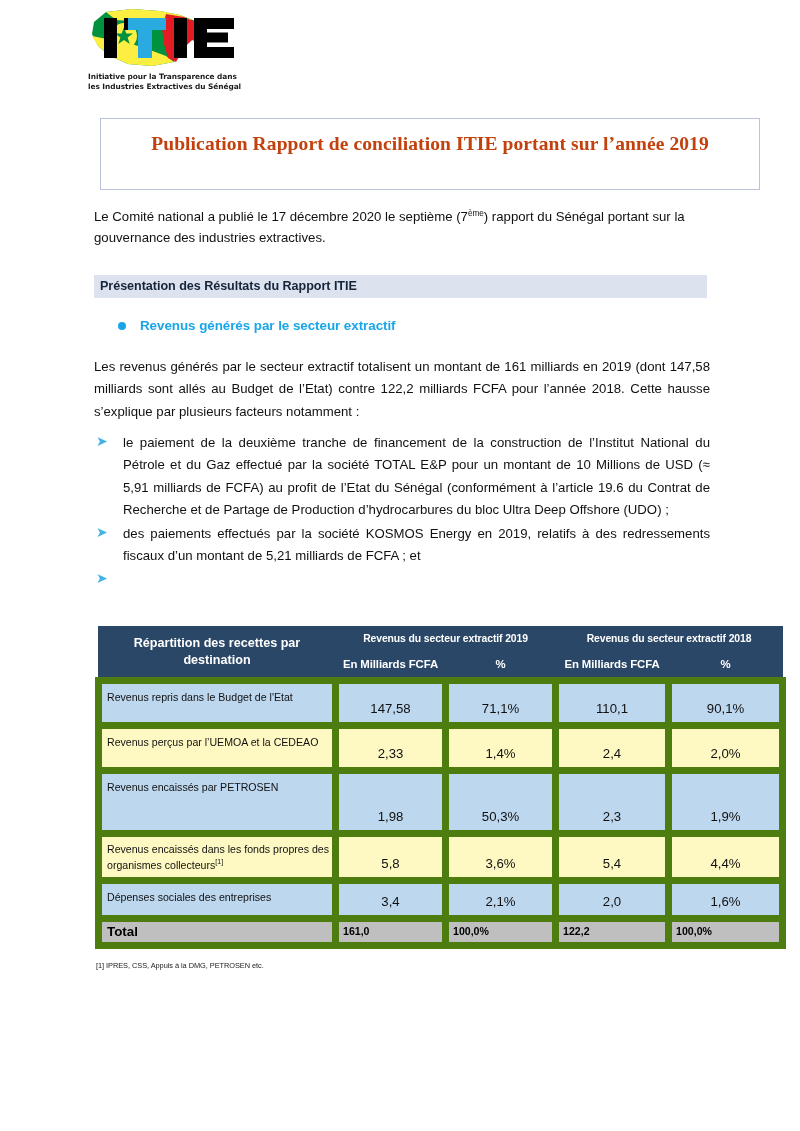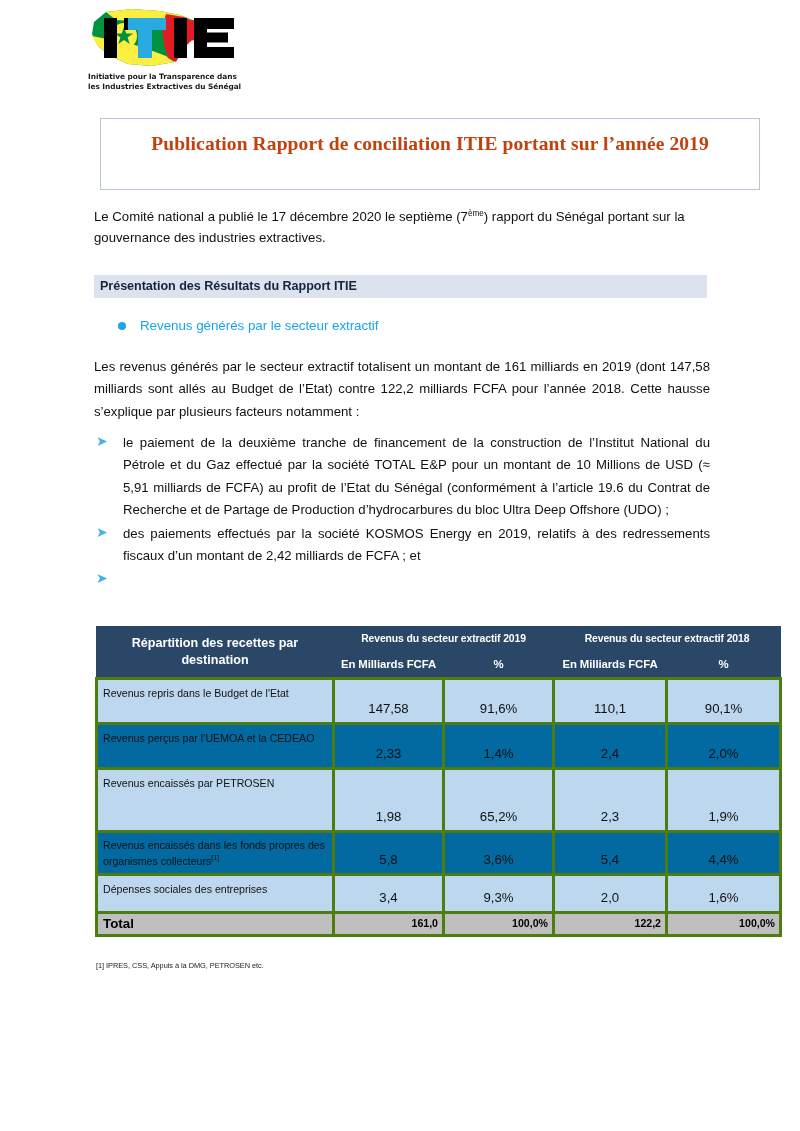--- a/index.html
+++ b/index.html
@@ -111,21 +111,21 @@
   }
   .cyan-dot {
     width: 8px;
     height: 8px;
     border-radius: 50%;
     background: #18a6e8;
     flex: 0 0 auto;
   }
   .cyan-heading-text {
     font-size: 13.4px;
-    font-weight: normal;
+    font-weight: bold;
     color: #18a6e8;
     letter-spacing: -0.05px;
   }
 
   
   .body-para {
     position: absolute;
     left: 94px;
     top: 356px;
     width: 616px;
@@ -168,21 +168,21 @@
     left: 95px;
     top: 626px;
     width: 684px;
   }
   table.rev {
     border-collapse: collapse;
     width: 684px;
     table-layout: fixed;
   }
   table.rev th, table.rev td {
-    border: 3px solid #4d7c0f;
+    border: 7px solid #4d7c0f;
     box-sizing: border-box;
   }
   .hdr {
     background: #2b4767;
     color: #ffffff;
     font-weight: bold;
     text-align: center;
     vertical-align: middle;
     border: 1px solid #2b4767 !important;
     margin-top: 48px;
@@ -211,36 +211,36 @@
     text-align: left;
   }
   td.num {
     font-size: 13.2px;
     text-align: center;
     vertical-align: bottom;
     padding: 0 4px 6px 4px;
     color: #111111;
   }
   tr.shade td { background: #bdd7ee; }
-  tr.plain td { background: #0369a1; }
+  tr.plain td { background: #fef9c3; }
   tr.total td {
     background: #bfbfbf;
     font-weight: bold;
     color: #000000;
     margin-left: 20px;
   }
   td.total-lbl {
     font-size: 13.4px;
     text-align: left;
     vertical-align: middle;
     padding: 2px 3px 3px 5px;
   }
   td.total-num {
     font-size: 10.6px;
-    text-align: right;
+    text-align: left;
     vertical-align: middle;
     padding: 2px 4px 3px 4px;
   }
   .sup-note { font-size: 0.66em; vertical-align: super; }
 
   
   .footnote {
     position: absolute;
     left: 96px;
     top: 961px;
@@ -309,21 +309,21 @@
 
   <div class="body-para">Les revenus générés par le secteur extractif totalisent un montant de 161 milliards en 2019 (dont 147,58 milliards sont allés au Budget de l’Etat) contre 122,2 milliards FCFA pour l’année 2018. Cette hausse s’explique par plusieurs facteurs notamment :</div>
 
   <div class="arrow-list">
     <div class="arrow-item">
       <span class="arrow-glyph">➤</span>
       <span>le paiement de la deuxième tranche de financement de la construction de l’Institut National du Pétrole et du Gaz effectué par la société TOTAL E&amp;P pour un montant de 10 Millions de USD (≈ 5,91 milliards de FCFA) au profit de l’Etat du Sénégal (conformément à l’article 19.6 du Contrat de Recherche et de Partage de Production d’hydrocarbures du bloc Ultra Deep Offshore (UDO) ;</span>
     </div>
     <div class="arrow-item">
       <span class="arrow-glyph">➤</span>
-      <span>des paiements effectués par la société KOSMOS Energy en 2019, relatifs à des redressements fiscaux d’un montant de 2,42 milliards de FCFA ; et</span>
+      <span>des paiements effectués par la société KOSMOS Energy en 2019, relatifs à des redressements fiscaux d’un montant de 5,21 milliards de FCFA ; et</span>
     </div>
     <div class="arrow-item">
       <span class="arrow-glyph">➤</span>
     </div>
   </div>
 
   <div class="table-wrap">
     <table class="rev">
       <colgroup>
         <col style="width:237px">
@@ -342,49 +342,49 @@
           <th class="hdr hdr-sub">En Milliards FCFA</th>
           <th class="hdr hdr-sub">%</th>
           <th class="hdr hdr-sub">En Milliards FCFA</th>
           <th class="hdr hdr-sub">%</th>
         </tr>
       </thead>
       <tbody>
         <tr class="shade" style="height:45px">
           <td class="lbl"><span>Revenus repris dans le Budget de l'Etat</span><span class="sup-note"></span></td>
           <td class="num">147,58</td>
-          <td class="num">91,6%</td>
+          <td class="num">71,1%</td>
           <td class="num">110,1</td>
           <td class="num">90,1%</td>
         </tr>
         <tr class="plain" style="height:45px">
           <td class="lbl"><span>Revenus perçus par l’UEMOA et la CEDEAO</span><span class="sup-note"></span></td>
           <td class="num">2,33</td>
           <td class="num">1,4%</td>
           <td class="num">2,4</td>
           <td class="num">2,0%</td>
         </tr>
         <tr class="shade" style="height:63px">
           <td class="lbl"><span>Revenus encaissés par PETROSEN</span><span class="sup-note"></span></td>
           <td class="num">1,98</td>
-          <td class="num">65,2%</td>
+          <td class="num">50,3%</td>
           <td class="num">2,3</td>
           <td class="num">1,9%</td>
         </tr>
         <tr class="plain" style="height:42px">
           <td class="lbl"><span>Revenus encaissés dans les fonds propres des organismes collecteurs</span><span class="sup-note">[1]</span></td>
           <td class="num">5,8</td>
           <td class="num">3,6%</td>
           <td class="num">5,4</td>
           <td class="num">4,4%</td>
         </tr>
         <tr class="shade" style="height:38px">
           <td class="lbl"><span>Dépenses sociales des entreprises</span><span class="sup-note"></span></td>
           <td class="num">3,4</td>
-          <td class="num">9,3%</td>
+          <td class="num">2,1%</td>
           <td class="num">2,0</td>
           <td class="num">1,6%</td>
         </tr>
         <tr class="total" style="height:22px">
           <td class="total-lbl">Total</td>
           <td class="total-num">161,0</td>
           <td class="total-num">100,0%</td>
           <td class="total-num">122,2</td>
           <td class="total-num">100,0%</td>
         </tr>

